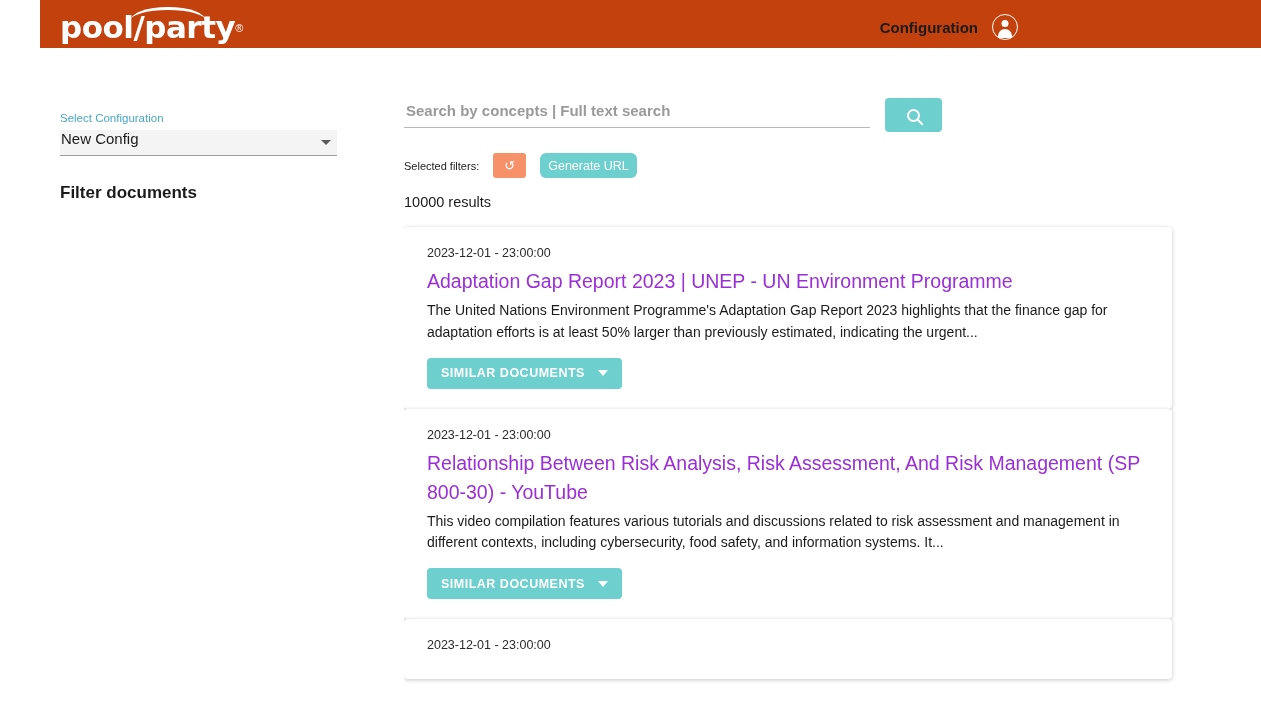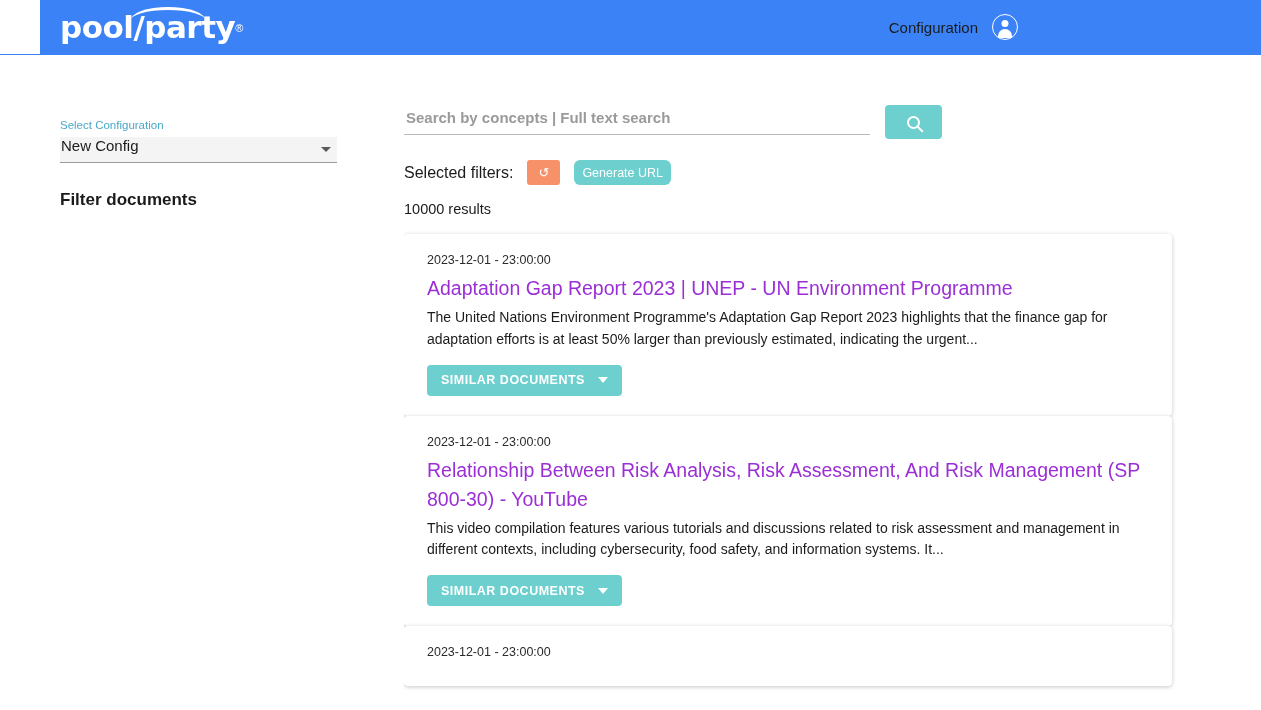--- a/index.html
+++ b/index.html
@@ -7,22 +7,22 @@
     margin: 0; padding: 0;
     width: 1261px; height: 710px;
     overflow: hidden;
     background: #ffffff;
     font-family: "Liberation Sans", sans-serif;
   }
 
   
   .topbar {
     position: relative;
-    height: 55px;
-    background: #3b82f6;
+    height: 48px;
+    background: #c2410c;
     display: flex;
     align-items: center;
   }
   .topbar-left-notch {
     position: absolute;
     left: 0; top: 0;
     width: 40px; height: 54px;
     background: #ffffff;
   }
   .logo {
@@ -57,20 +57,21 @@
     height: 54px;
     display: flex;
     align-items: center;
     gap: 14px;
     padding-right: 243px;
   }
   .nav-config {
     font-size: 15px;
     color: #1b1b1b;
     cursor: pointer;
+    font-weight: bold;
   }
   .avatar-icon {
     width: 26px; height: 26px;
     border-radius: 50%;
     border: 1.6px solid #ffffff;
     position: relative;
     cursor: pointer;
   }
   .avatar-icon::before {
     content: "";
@@ -195,21 +196,21 @@
     border-radius: 2px;
   }
 
   .filters-row {
     margin-top: 21px;
     display: flex;
     align-items: center;
     gap: 14px;
   }
   .filters-label {
-    font-size: 16px;
+    font-size: 11px;
     color: #1b1b1b;
     text-align: right;
   }
   .reset-btn {
     width: 33px; height: 25px;
     background: #f6916a;
     border: 0;
     border-radius: 3px;
     color: #ffffff;
     font-size: 13px;

